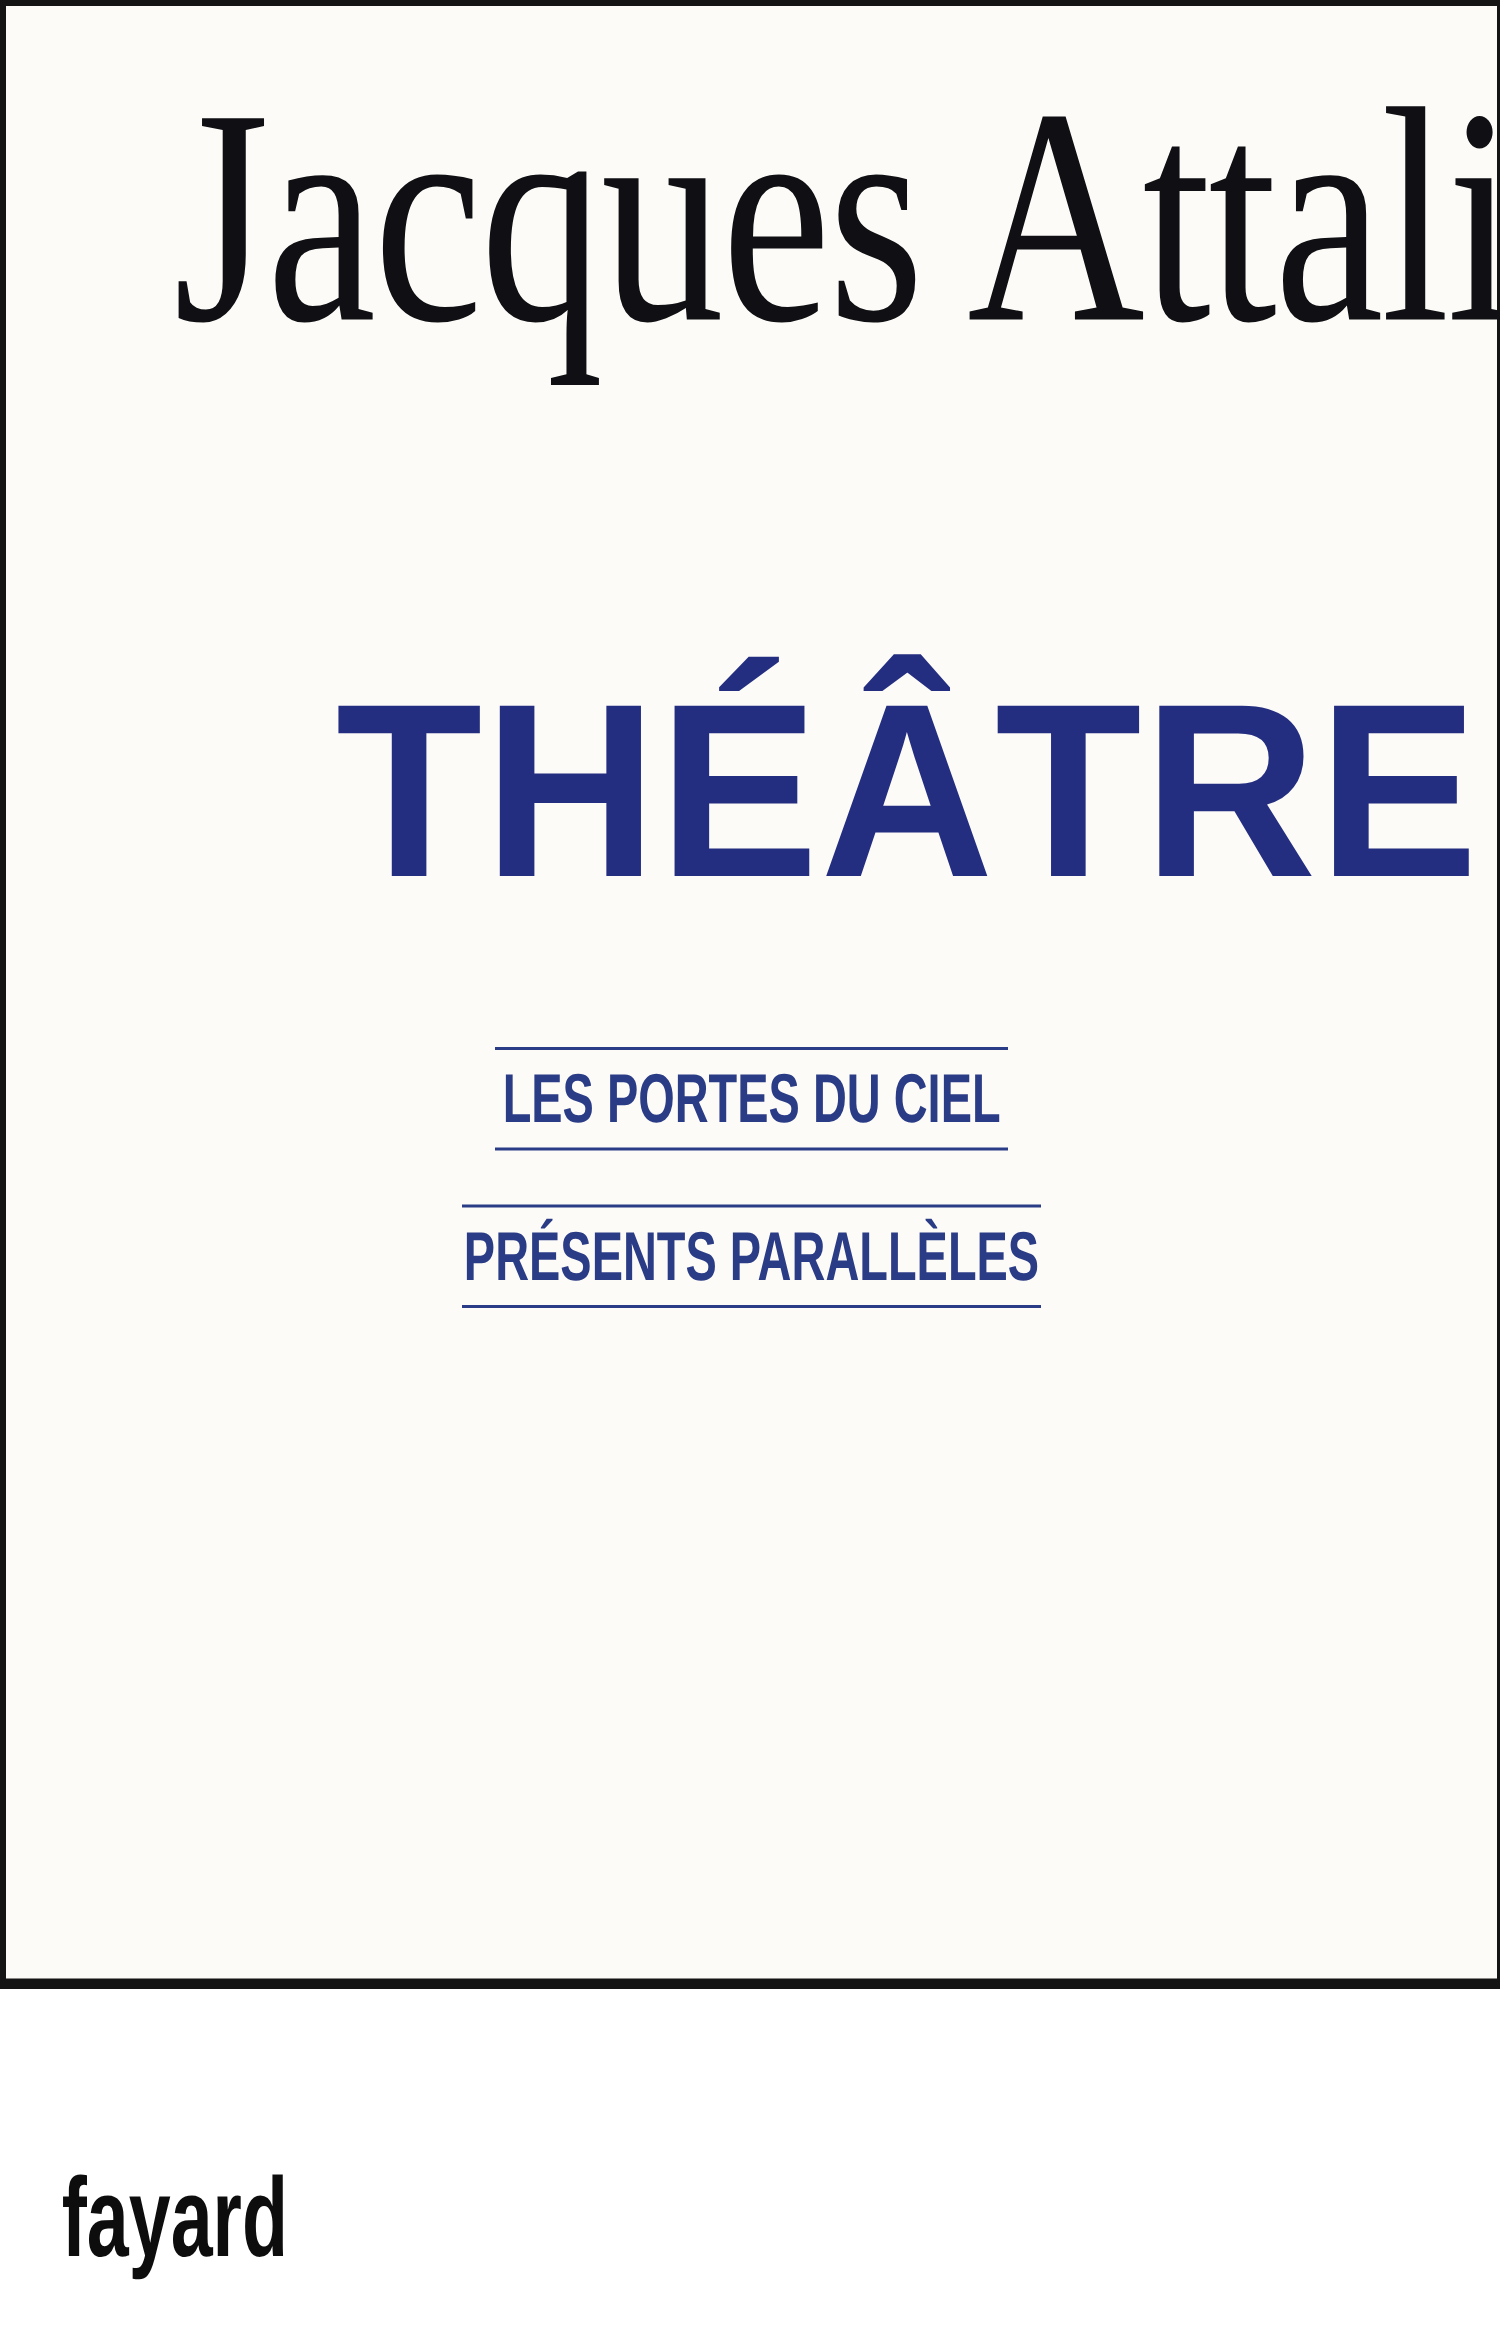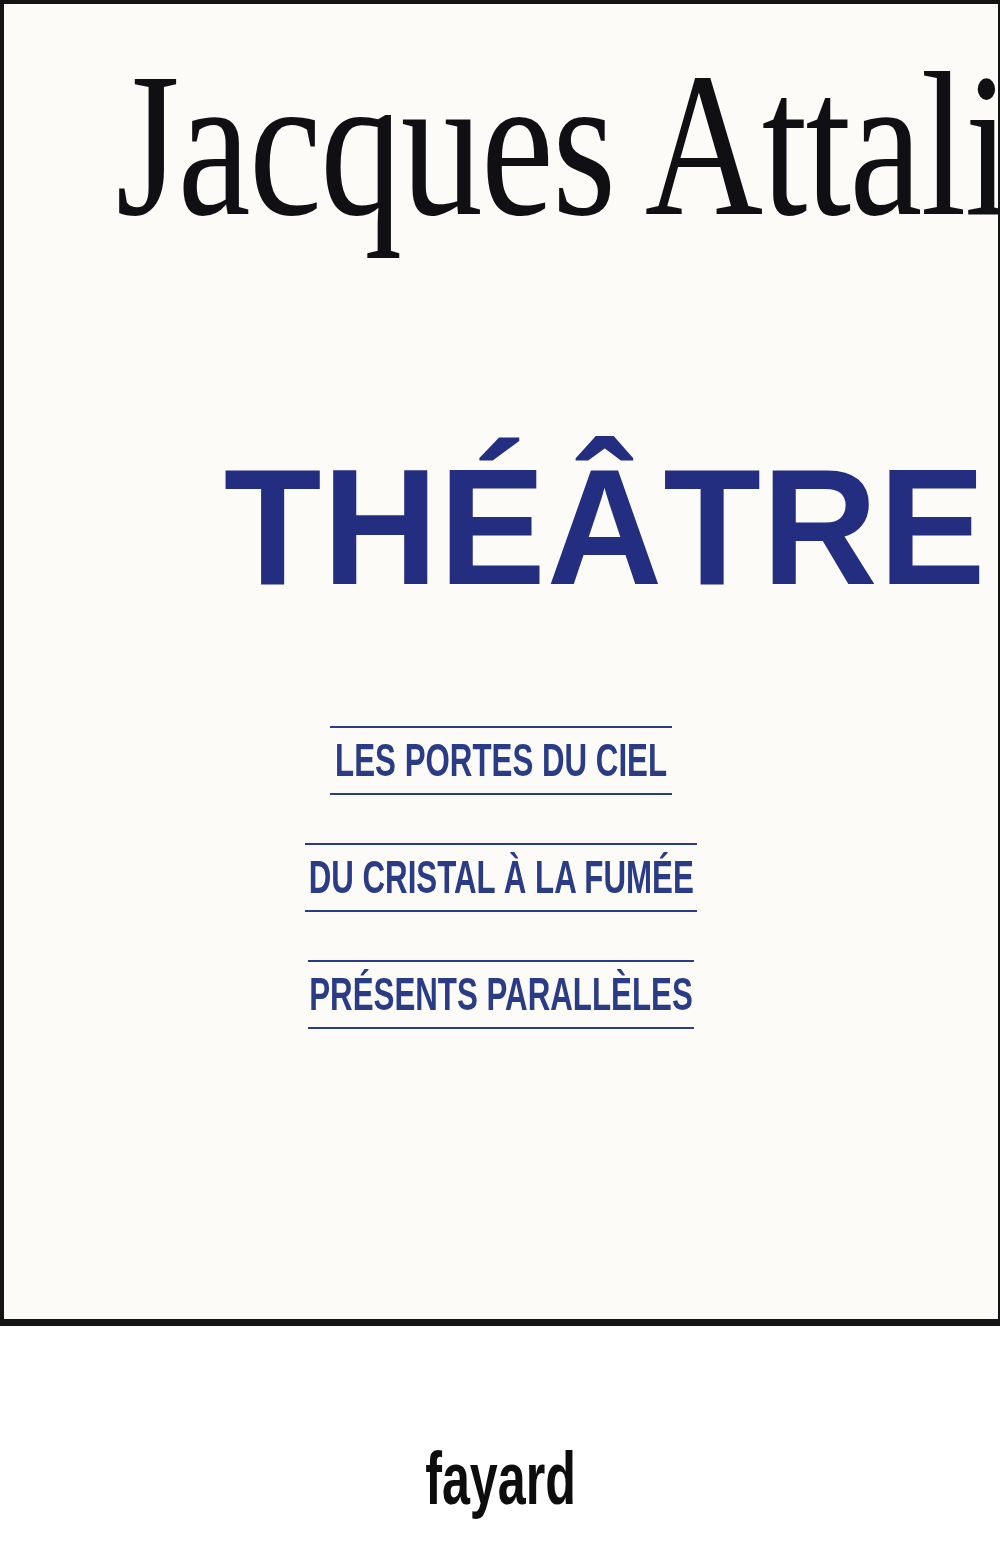--- a/index.html
+++ b/index.html
@@ -61,22 +61,21 @@
     transform:scaleX(0.97);
     transform-origin:50% 50%;
     letter-spacing:1px;
   }
   .works{
     position:absolute;
     top:694px;left:0;right:0;
     display:flex;
     flex-direction:column;
     align-items:center;
-    gap:48px;
-    margin-top:28px;
+    gap:36px;
   }
   .work{
     box-sizing:border-box;
     border-top:2px solid var(--works-blue);
     border-bottom:2px solid var(--works-blue);
     padding:13px 0;
     display:flex;
     justify-content:center;
     align-items:center;
     overflow:visible;
@@ -91,21 +90,21 @@
     transform:scaleX(0.68);
     transform-origin:50% 50%;
   }
   .w1{width:342px}
   .w2{width:392px}
   .w3{width:600px}
   .w4{width:386px}
   .publisher{
     position:absolute;
     top:1437px;left:0;right:0;
-    text-align:center;
+    text-align:left;
     font-weight:bold;
     font-size:75px;
     line-height:1;
     color:var(--pub-ink);
     white-space:nowrap;
   }
   .publisher .squeeze{
     display:inline-block;
     transform:scaleX(0.67);
     transform-origin:50% 50%;
@@ -117,23 +116,20 @@
 <div class="cover">
 
   <h1 class="author"><span class="squeeze">Jacques Attali</span></h1>
 
   <div class="title"><span class="squeeze">THÉÂTRE</span></div>
 
   <div class="works">
     <div class="work w1">
       <span class="work-text">LES PORTES DU CIEL</span>
     </div>
-    <div class="work w2">
-      <span class="work-text">DU CRISTAL À LA FUMÉE</span>
-    </div>
     <div class="work w4">
       <span class="work-text">PRÉSENTS PARALLÈLES</span>
     </div>
   </div>
 
   <div class="publisher"><span class="squeeze">fayard</span></div>
 
 </div>
 
 </body></html>

